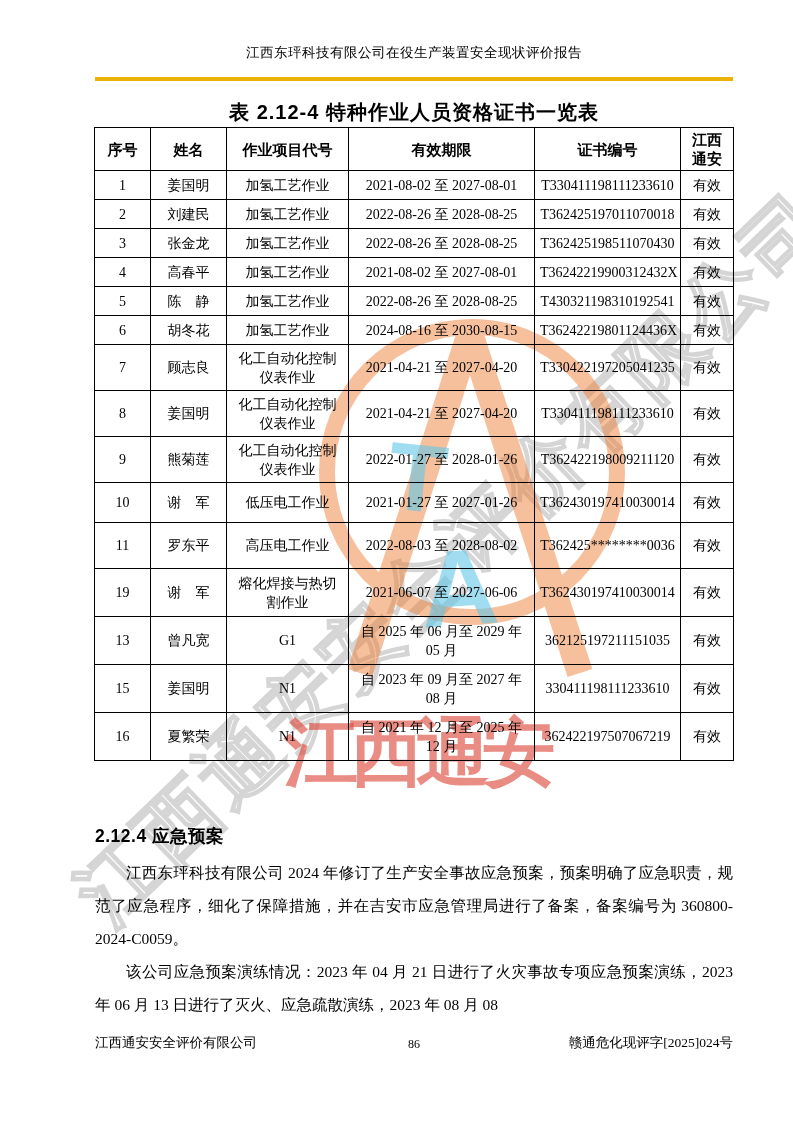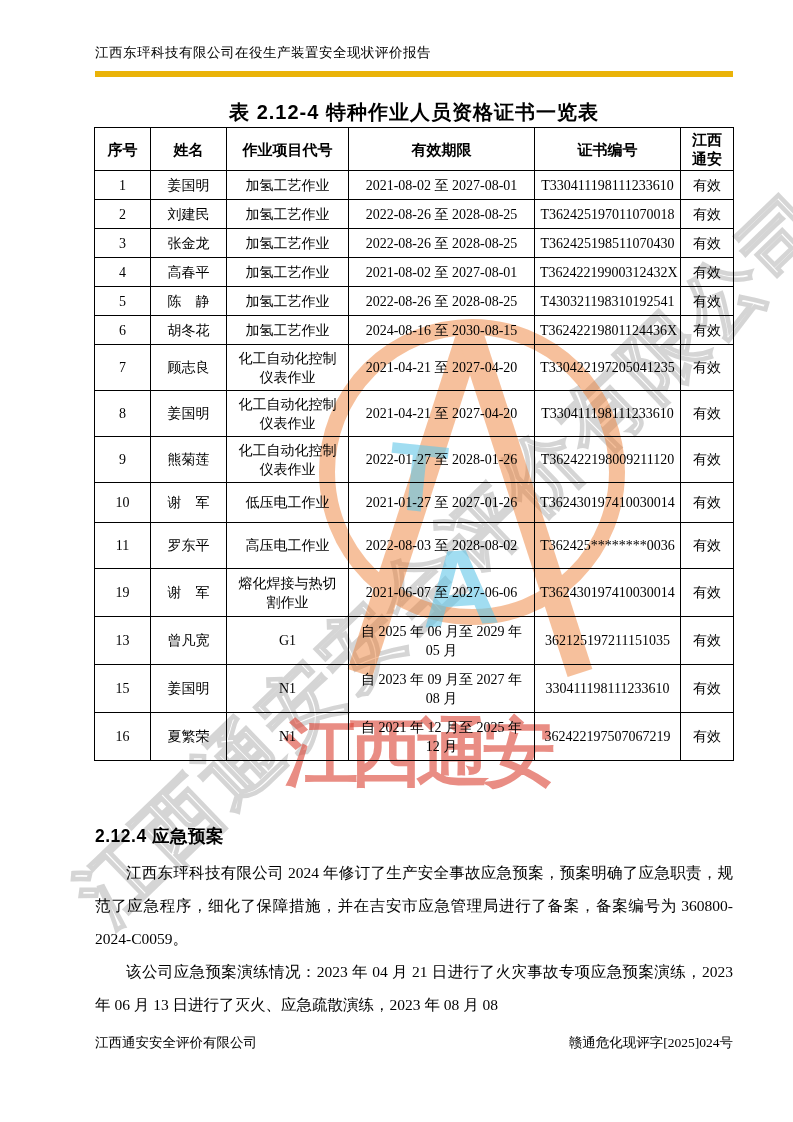--- a/index.html
+++ b/index.html
@@ -33,22 +33,22 @@
   .wm-red{
     left:284px;top:716px;
     font-family:"Liberation Sans","DejaVu Sans",sans-serif;
     font-weight:bold;font-size:74px;letter-spacing:-8px;
     color:rgba(219,71,57,.62);line-height:1;
   }
   
   .content{position:relative;z-index:2;}
   .page-header{
     position:absolute;top:44px;left:95px;width:638px;
-    font-size:13.5px;letter-spacing:.5px;
-    padding-bottom:9px;border-bottom:6px solid #eab308;
+    text-align:center;font-size:13.5px;letter-spacing:.5px;
+    padding-bottom:15px;border-bottom:4px solid #eab308;
   }
   .table-title{
     position:absolute;top:99px;left:95px;width:638px;
     text-align:center;
     font-family:"Liberation Sans","DejaVu Sans",sans-serif;
     font-weight:bold;font-size:20px;letter-spacing:1px;
   }
   table.cert{
     position:absolute;top:127px;left:94px;
     width:639px;border-collapse:collapse;table-layout:fixed;
@@ -261,16 +261,17 @@
     <h2 class="sec-heading">2.12.4 应急预案</h2>
 
     <div class="bodytext">
       <p>江西东玶科技有限公司 2024 年修订了生产安全事故应急预案，预案明确了应急职责，规范了应急程序，细化了保障措施，并在吉安市应急管理局进行了备案，备案编号为 360800-2024-C0059。</p>
       <p>该公司应急预案演练情况：2023 年 04 月 21 日进行了火灾事故专项应急预案演练，2023 年 06 月 13 日进行了灭火、应急疏散演练，2023 年 08 月 08</p>
     </div>
 
     <div class="page-footer">
       <span class="footer-left">江西通安安全评价有限公司</span>
       <span class="footer-right">赣通危化现评字[2025]024号</span>
+      <span class="footer-page">86</span>
     </div>
 
   </div>
 </div>
 
 </body></html>

